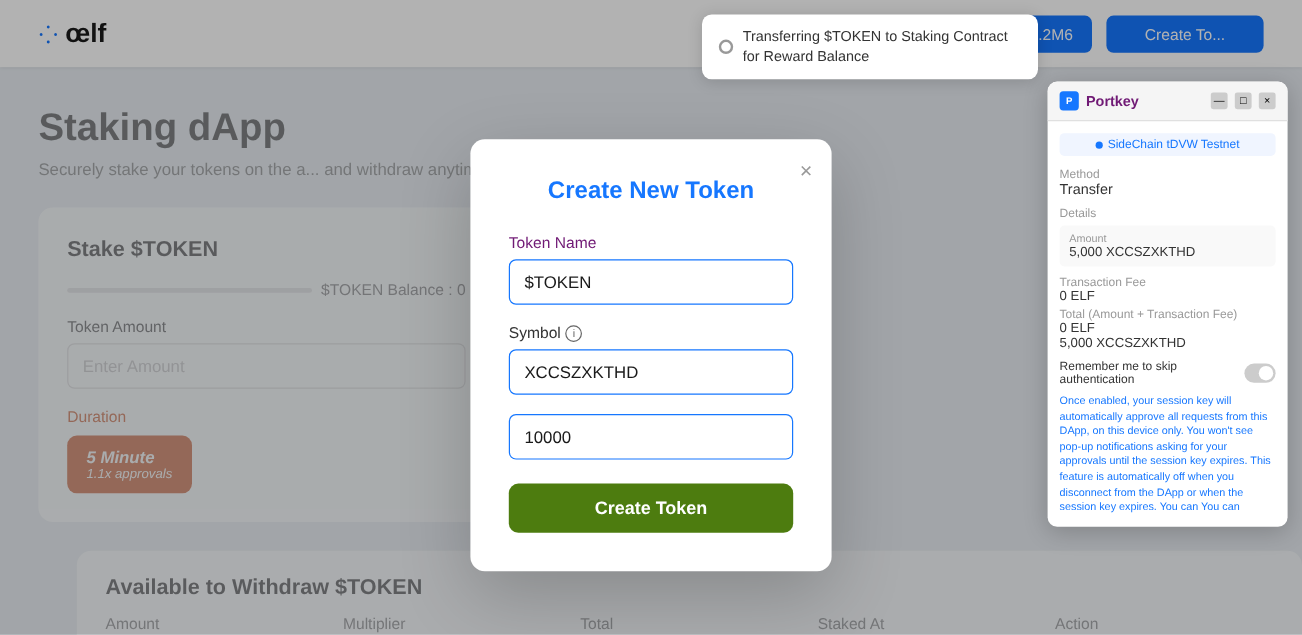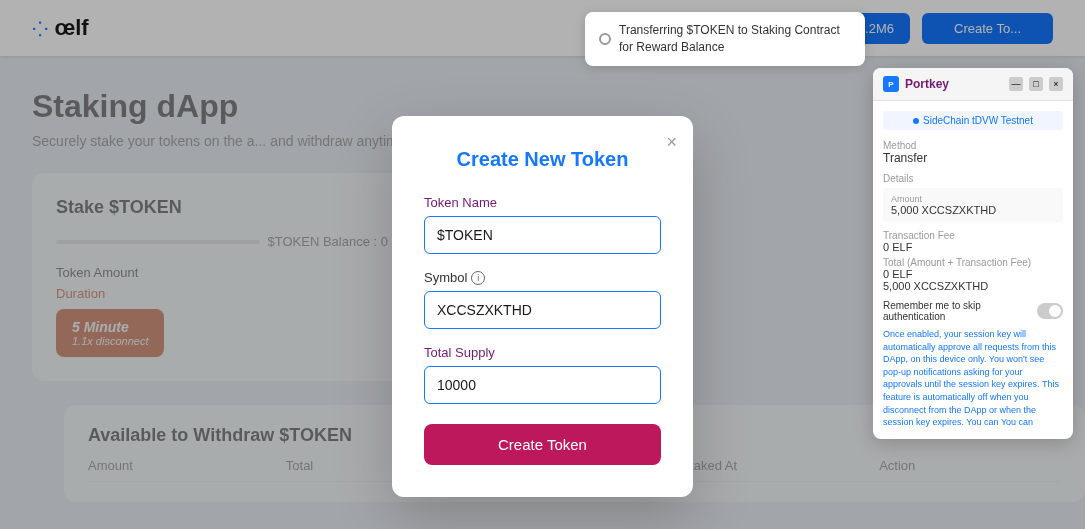--- a/index.html
+++ b/index.html
@@ -236,27 +236,27 @@
       border-radius: 50%;
       border: 1.5px solid #666;
       display: inline-flex;
       align-items: center;
       justify-content: center;
       font-size: 9px;
       color: #666;
     }
     .create-btn {
       width: 100%;
-      background: #be185d;
+      background: #4d7c0f;
       color: white;
       border: none;
       border-radius: 8px;
       padding: 12px;
       font-size: 15px;
-      font-weight: 400;
+      font-weight: 700;
       cursor: pointer;
       margin-top: 4px;
       text-align: center;
     }
 
     
     .portkey-panel {
       position: absolute;
       top: 68px;
       right: 12px;
@@ -443,54 +443,54 @@
   <div class="page-title">Staking dApp</div>
   <div class="page-desc">Securely stake your tokens on the a... and withdraw anytime—all w...</div>
 
   <div class="stake-card">
     <div class="stake-title">Stake $TOKEN</div>
     <div class="balance-row">
       <div class="balance-bar"></div>
       <span class="balance-text">$TOKEN Balance : 0</span>
     </div>
     <div class="field-label">Token Amount</div>
+    <div class="field-input" style="color:#bbb;">Enter Amount</div>
     <div class="duration-label">Duration</div>
     <div class="duration-option">
       <div>5 Minute</div>
-      <div class="duration-sub">1.1x disconnect</div>
+      <div class="duration-sub">1.1x approvals</div>
     </div>
   </div>
 
   <div class="withdraw-card" style="position:relative; margin-top: 8px;">
     <div class="withdraw-title">Available to Withdraw $TOKEN</div>
     <div class="table-header">
       <div class="table-col">Amount</div>
+      <div class="table-col">Multiplier</div>
       <div class="table-col">Total</div>
-      <div class="table-col">Multiplier</div>
       <div class="table-col">Staked At</div>
       <div class="table-col">Action</div>
     </div>
   </div>
 </div>
 
 <div class="modal-overlay">
   <div class="modal">
     <div class="modal-title">Create New Token</div>
     <button class="modal-close">×</button>
 
     <div class="modal-field-label">Token Name</div>
     <input class="modal-input" type="text" value="$TOKEN" style="">
 
     <div class="symbol-row">
       <span class="symbol-label">Symbol</span>
       <span class="info-icon">i</span>
     </div>
     <input class="modal-input" type="text" value="XCCSZXKTHD" style="">
 
-    <div class="modal-field-label">Total Supply</div>
     <input class="modal-input" type="text" value="10000" style="">
 
     <button class="create-btn">Create Token</button>
   </div>
 </div>
 
 <div class="notification-banner">
   <div class="notif-radio"></div>
   <div class="notif-text">Transferring $TOKEN to Staking Contract for Reward Balance</div>
 </div>

